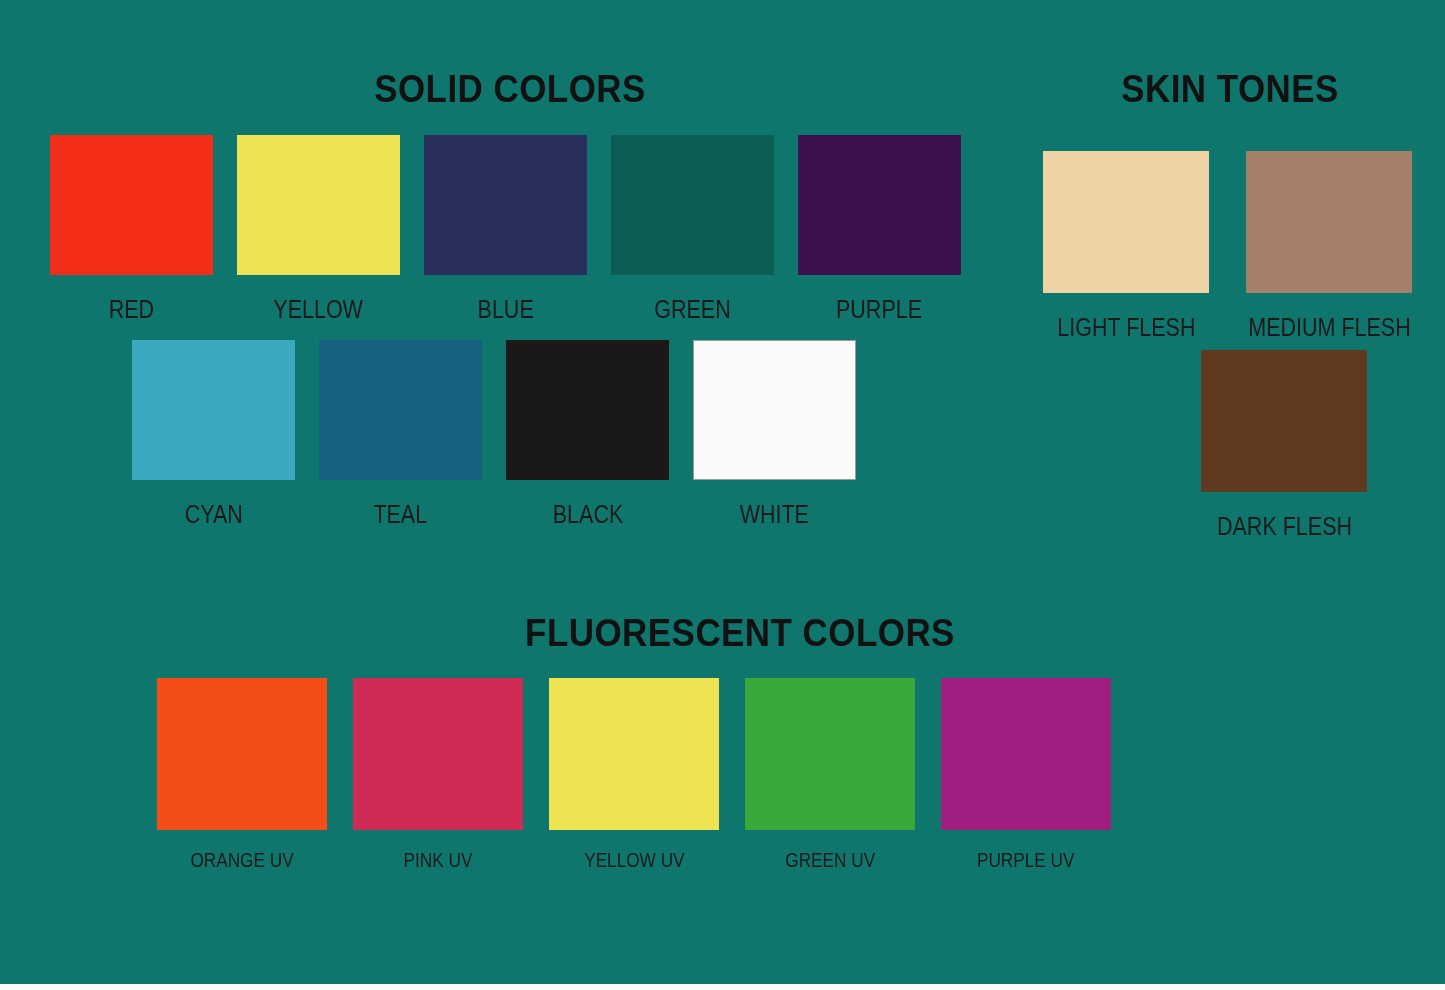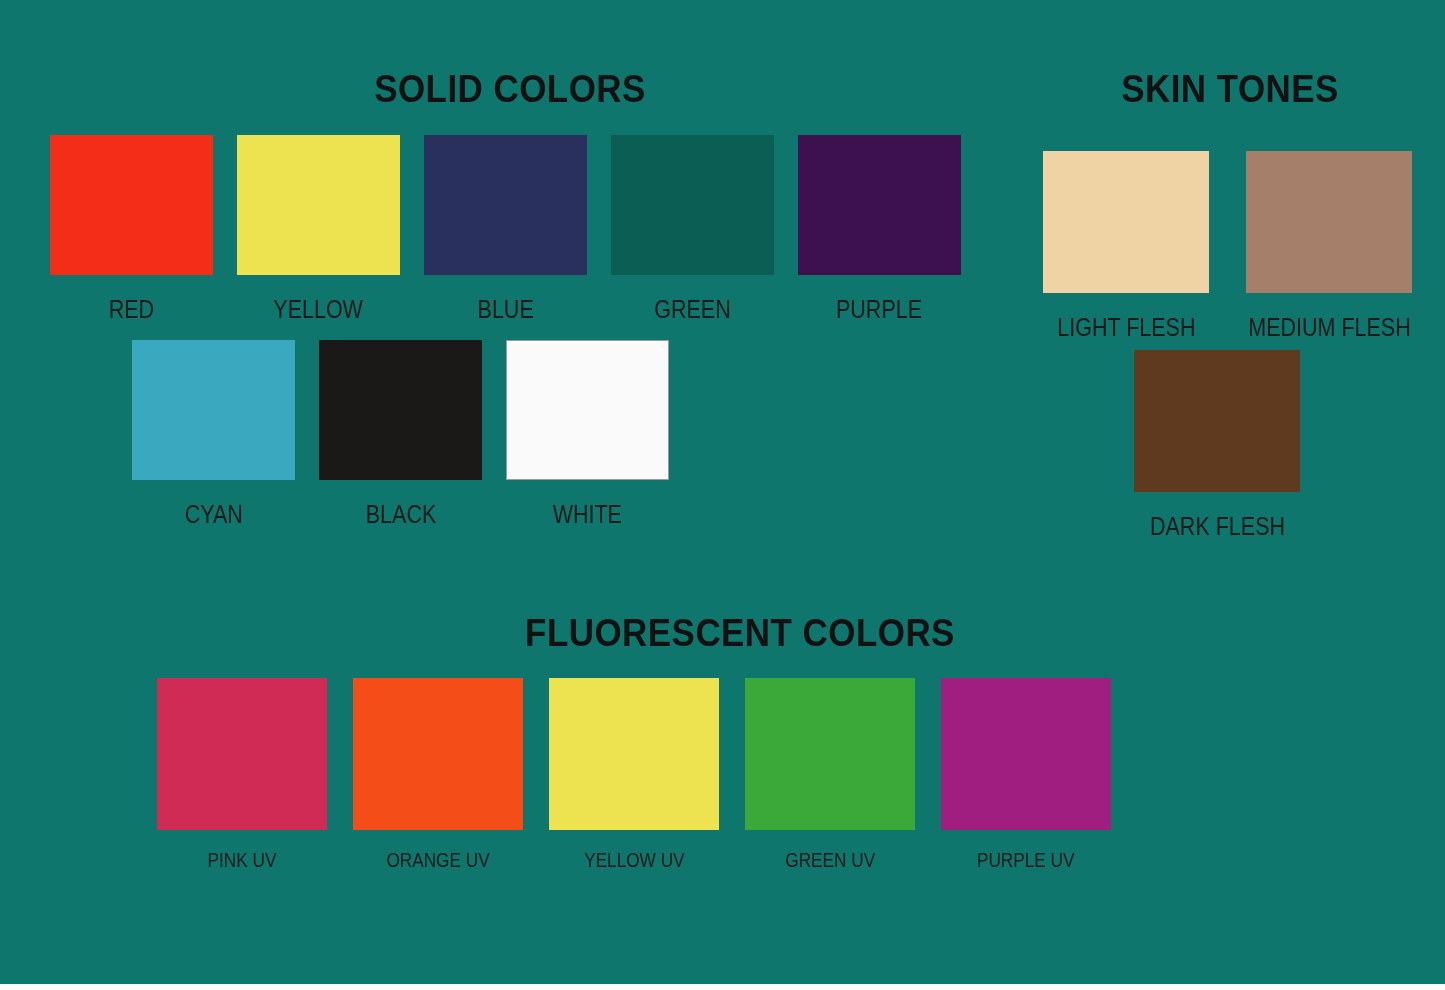--- a/index.html
+++ b/index.html
@@ -72,21 +72,21 @@
   
   #solid-row-1 { left: 50px; top: 135px; gap: 24px; }
   #solid-row-2 { left: 132px; top: 340px; gap: 24px; align-items: flex-end; }
   #solid-row-1 .chip, #solid-row-2 .chip { width: 163px; height: 140px; }
   #solid-row-1 .chip-label, #solid-row-2 .chip-label {
     font-size: 25px; margin-top: 20px;
   }
 
   
   #skin-row-1 { left: 1043px; top: 151px; gap: 26px; }
-  #skin-row-2 { left: 1134px; top: 350px; }
+  #skin-row-2 { left: 1201px; top: 350px; }
   #skin-row-1 .chip { width: 166px; height: 142px; }
   #skin-row-2 .chip { width: 166px; height: 142px; }
   #skin-row-1 .chip-label, #skin-row-2 .chip-label {
     font-size: 25px; margin-top: 20px;
   }
 
   
   #fluoro-row { left: 157px; top: 678px; gap: 26px; }
   #fluoro-row .chip { width: 170px; height: 152px; }
   #fluoro-row .chip-label { font-size: 20px; margin-top: 19px; }
@@ -129,20 +129,24 @@
         <div class="chip-label">PURPLE</div>
       </div>
     </div>
 
   <div class="swatch-row" id="solid-row-2">
       <div class="swatch-cell">
         <div class="chip" title="#3AA8BF" style="background: rgb(58, 168, 191);"></div>
         <div class="chip-label">CYAN</div>
       </div>
       <div class="swatch-cell">
+        <div class="chip" title="#176180" style="background: rgb(23, 97, 128);"></div>
+        <div class="chip-label">TEAL</div>
+      </div>
+      <div class="swatch-cell">
         <div class="chip" title="#1B1918" style="background: rgb(27, 25, 24);"></div>
         <div class="chip-label">BLACK</div>
       </div>
       <div class="swatch-cell">
         <div class="chip bordered" title="#FAFAFA" style="background: rgb(250, 250, 250);"></div>
         <div class="chip-label">WHITE</div>
       </div>
     </div>
 
   <div class="section-title" id="title-skin">SKIN TONES</div>
@@ -162,28 +166,28 @@
       <div class="swatch-cell">
         <div class="chip" title="#603A1E" style="background: rgb(96, 58, 30);"></div>
         <div class="chip-label">DARK FLESH</div>
       </div>
     </div>
 
   <div class="section-title" id="title-fluoro">FLUORESCENT COLORS</div>
 
   <div class="swatch-row" id="fluoro-row">
       <div class="swatch-cell">
+        <div class="chip" title="#F44D18" style="background: rgb(244, 77, 24);"></div>
+        <div class="chip-label">ORANGE UV</div>
+      </div>
+      <div class="swatch-cell">
         <div class="chip" title="#D02B55" style="background: rgb(208, 43, 85);"></div>
         <div class="chip-label">PINK UV</div>
       </div>
       <div class="swatch-cell">
-        <div class="chip" title="#F44D18" style="background: rgb(244, 77, 24);"></div>
-        <div class="chip-label">ORANGE UV</div>
-      </div>
-      <div class="swatch-cell">
         <div class="chip" title="#EDE24F" style="background: rgb(237, 226, 79);"></div>
         <div class="chip-label">YELLOW UV</div>
       </div>
       <div class="swatch-cell">
         <div class="chip" title="#3AA939" style="background: rgb(58, 169, 57);"></div>
         <div class="chip-label">GREEN UV</div>
       </div>
       <div class="swatch-cell">
         <div class="chip" title="#A01E80" style="background: rgb(160, 30, 128);"></div>
         <div class="chip-label">PURPLE UV</div>

